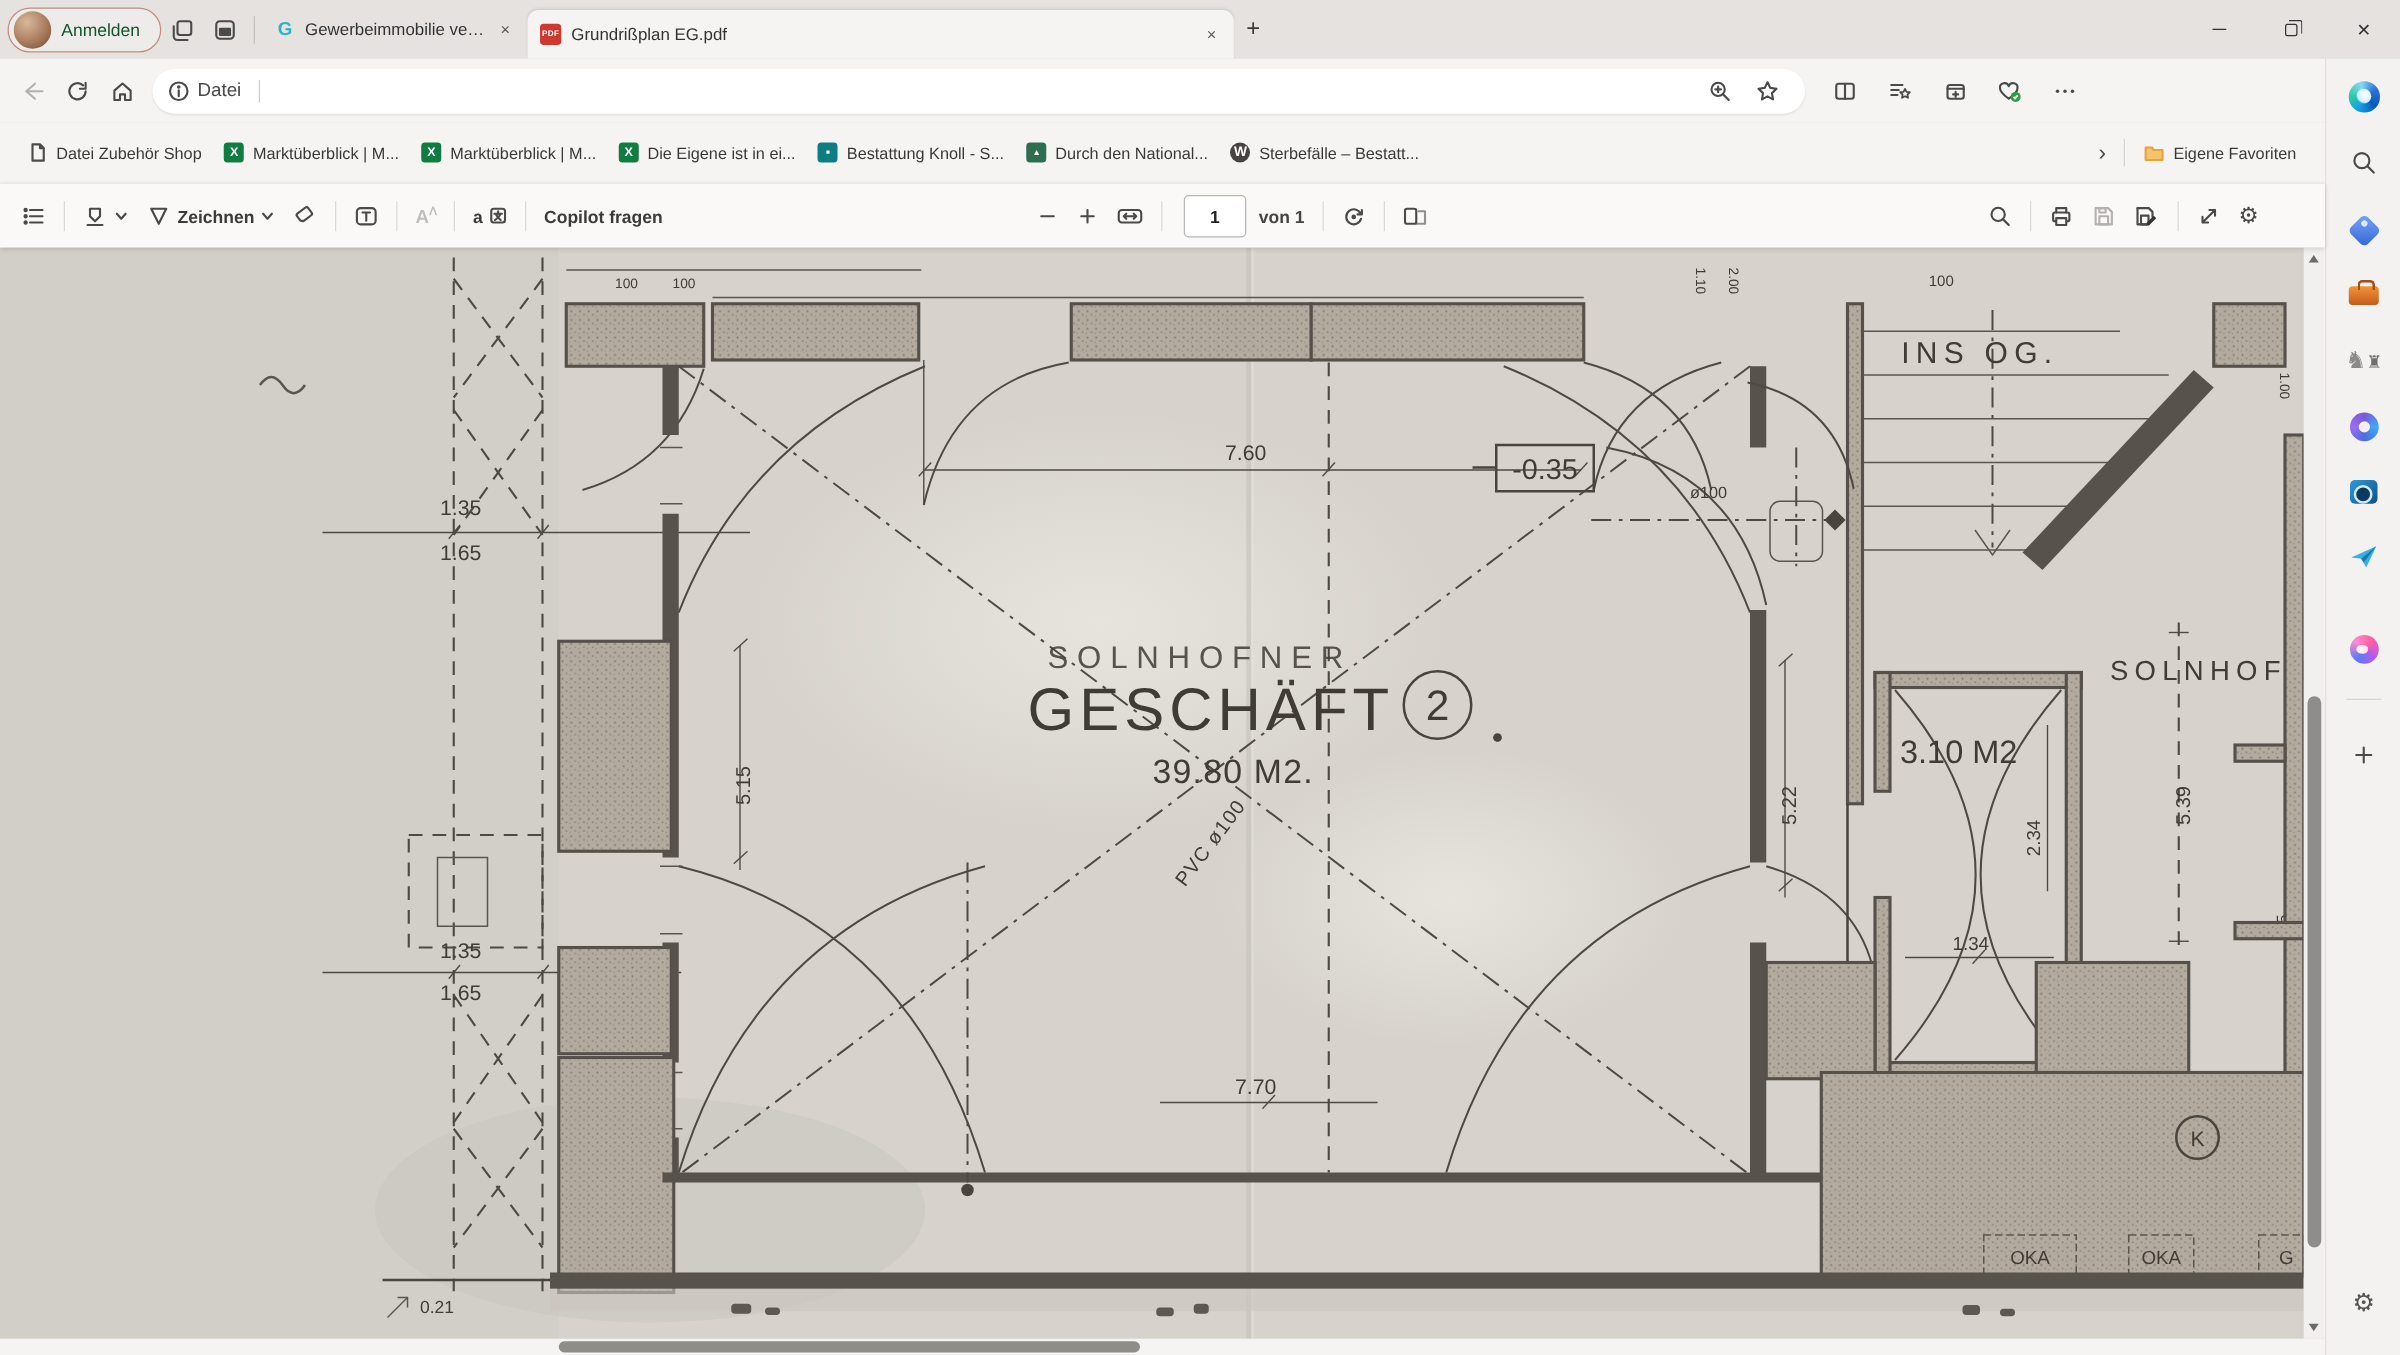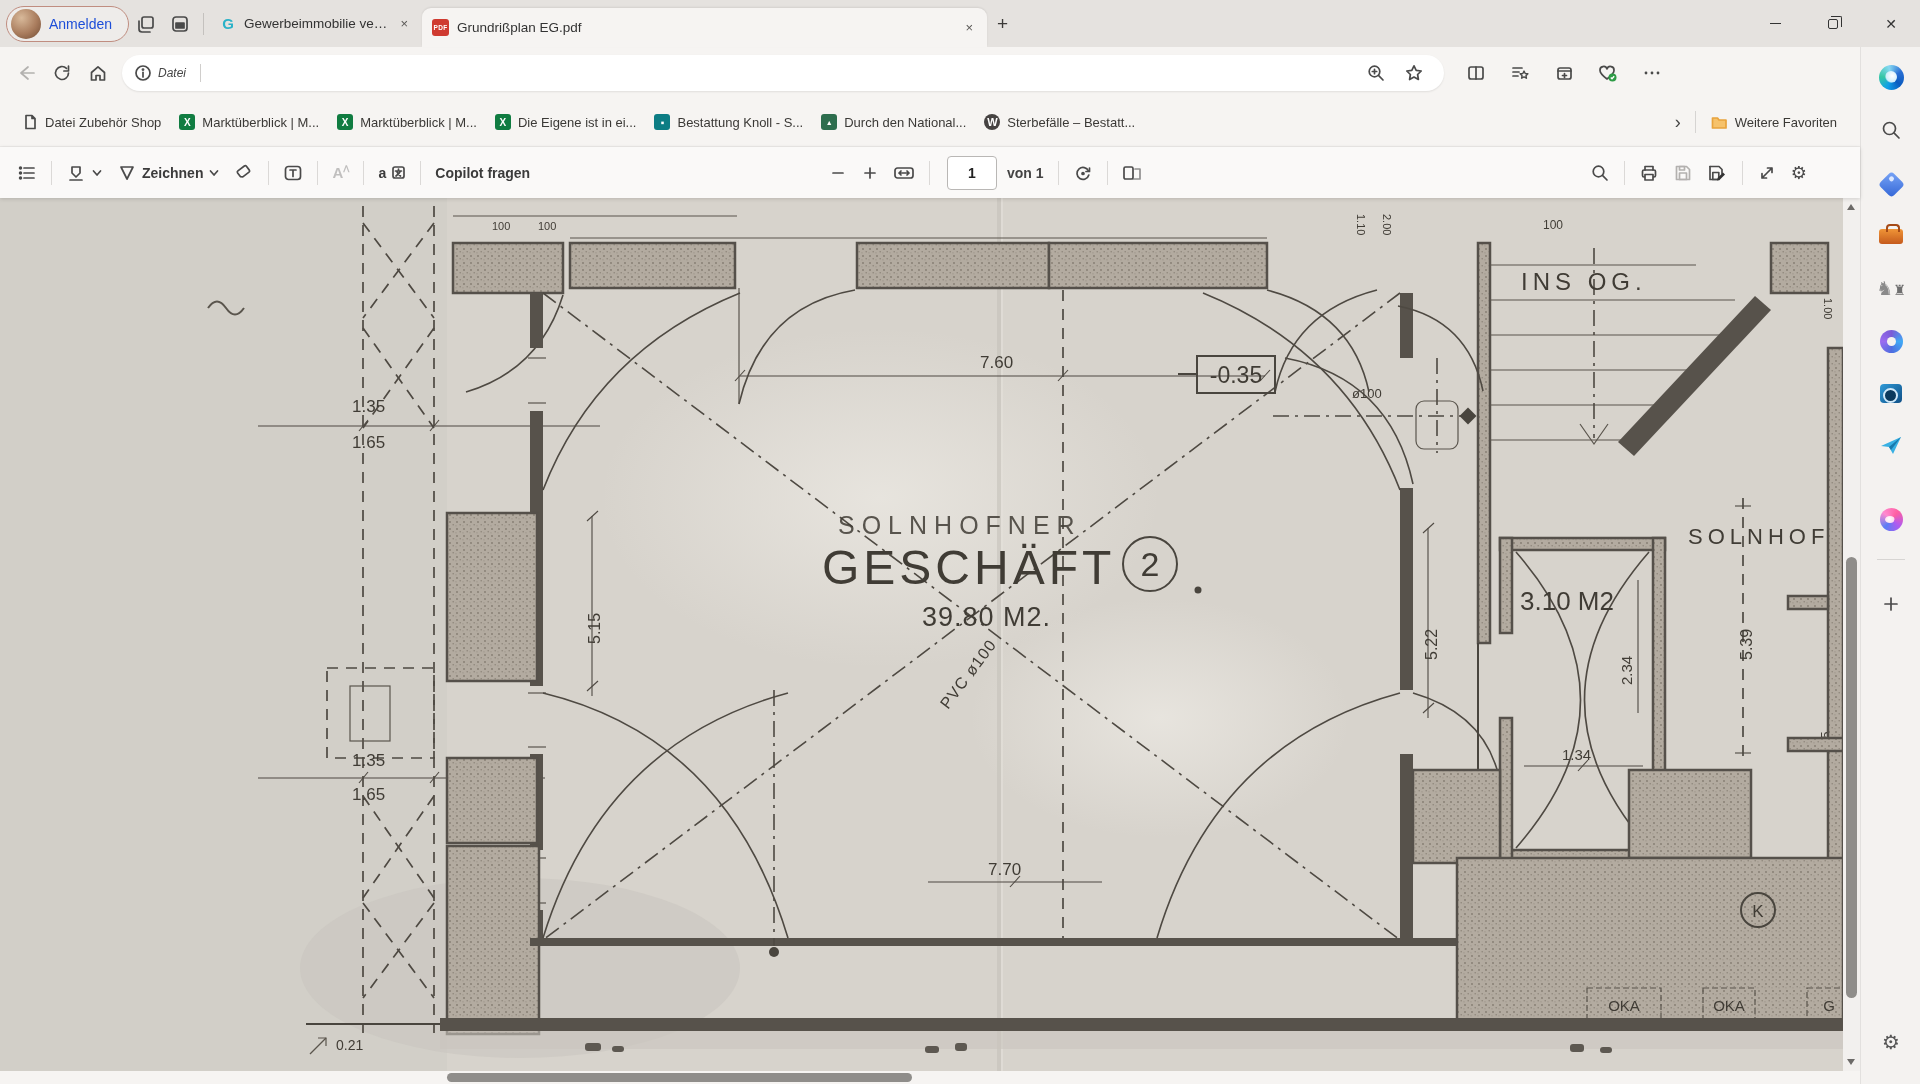--- a/index.html
+++ b/index.html
@@ -4,21 +4,21 @@
 <style>
   * { margin:0; padding:0; box-sizing:border-box; }
   html,body { width:1920px; height:1084px; overflow:hidden; font-family:"Liberation Sans",sans-serif; background:#e5e2df; }
 
   
   .titlebar { height:47px; background:#e5e2df; display:flex; align-items:center; position:relative; }
   .signin-pill { display:flex; align-items:center; gap:8px; height:36px; margin-left:6px; padding:0 16px 0 4px;
                  border:1.5px solid #c08d80; border-radius:20px; background:rgba(255,255,255,.35); }
   .avatar { width:30px; height:30px; border-radius:50%;
             background:radial-gradient(circle at 35% 30%, #d8b99a 0%, #a97c5d 55%, #6e4a33 100%); }
-  .signin-label { font-size:14px; color:#1d4ed8; }
+  .signin-label { font-size:14px; color:#14532d; }
   .tb-icon { width:34px; height:34px; display:flex; align-items:center; justify-content:center; border-radius:6px; }
   .tb-sep { width:1px; height:22px; background:#c4c1be; margin:0 6px; }
   .tab { display:flex; align-items:center; gap:8px; height:34px; padding:0 10px; max-width:212px; border-radius:8px; }
   .tab.inactive { color:#3c3a38; }
   .tab.active { background:#f6f4f2; height:39px; margin-top:8px; border-radius:9px 9px 0 0; width:565px; max-width:565px;
                 box-shadow:0 -1px 2px rgba(0,0,0,.08); }
   .tab-title { font-size:13.5px; white-space:nowrap; overflow:hidden; text-overflow:ellipsis; flex:1; color:#333; }
   .tab-close { font-size:13px; color:#5a5856; padding:1px 4px; border-radius:4px; }
   .fav-g { color:#2ab2c8; font-weight:bold; font-size:15px; width:16px; text-align:center; }
   .fav-pdf { width:17px; height:17px; background:#cf3a30; border-radius:3px; color:#fff; font-size:6.5px; font-weight:bold;
@@ -34,21 +34,21 @@
   
   .main-col { width:1860px; }
   .sidebar { position:absolute; top:47px; right:0; width:60px; height:1037px; background:#f4f2f0;
              border-left:1px solid #e2e0de; display:flex; flex-direction:column; align-items:center; }
 
   
   .addr-row { height:51px; background:#f6f4f2; display:flex; align-items:center; padding:0 8px; }
   .nav-ic { width:36px; height:36px; display:flex; align-items:center; justify-content:center; border-radius:7px; }
   .addr-pill { flex:0 0 1322px; height:36px; margin-left:6px; background:#ffffff; border-radius:18px;
                display:flex; align-items:center; padding:0 12px; box-shadow:0 1px 2px rgba(0,0,0,.09); }
-  .addr-scheme { font-size:12px; color:#474747; margin:0 4px 0 6px;font-style:italic; }
+  .addr-scheme { font-size:15px; color:#474747; margin:0 4px 0 6px; }
   .addr-div { width:1px; height:18px; background:#d0cecc; margin:0 10px; }
   .addr-url { font-size:13.5px; color:#2f2f2f; white-space:nowrap; overflow:hidden; flex:1; }
   .addr-right { display:flex; align-items:center; margin-left:auto; gap:2px; }
   .chrome-right { display:flex; align-items:center; margin-left:14px; gap:8px; }
   .copilot-logo { width:25px; height:25px; border-radius:50%;
       background:conic-gradient(from 130deg, #0a5bbf, #0e9fe8, #35c7a4, #86d8f2, #2a6fd4, #0a5bbf); position:relative; }
   .copilot-logo:after { content:""; position:absolute; left:6px; top:6px; width:12px; height:12px;
       border-radius:50%; background:radial-gradient(circle at 60% 40%, #ffffff 0%, #cfeefc 60%, transparent 75%); }
 
   
@@ -267,21 +267,21 @@
     <div class="bm-item">
       <span class="bm-sq wp"></span>
       <span>Sterbefälle – Bestatt...</span>
     </div>
     <span class="bm-chevron">›</span>
     <span class="bm-divider"></span>
     <div class="bm-item">
       <svg class="i" width="17" height="15" style="stroke:#e8a33d;">
           <path d="M1.5 3 h5 l1.5 2 h7 V13 H1.5 Z" fill="#f6c26b"></path>
         </svg>
-      <span>Weitere Favoriten</span>
+      <span>Eigene Favoriten</span>
     </div>
   </div>
 
   <div class="pdf-toolbar">
     <div class="pt-btn">
       <svg class="i" width="20" height="20">
           <path d="M7 5 h10 M7 10 h10 M7 15 h10"></path>
           <circle cx="3.5" cy="5" r=".9" fill="#4a4a4a"></circle>
           <circle cx="3.5" cy="10" r=".9" fill="#4a4a4a"></circle>
           <circle cx="3.5" cy="15" r=".9" fill="#4a4a4a"></circle>

